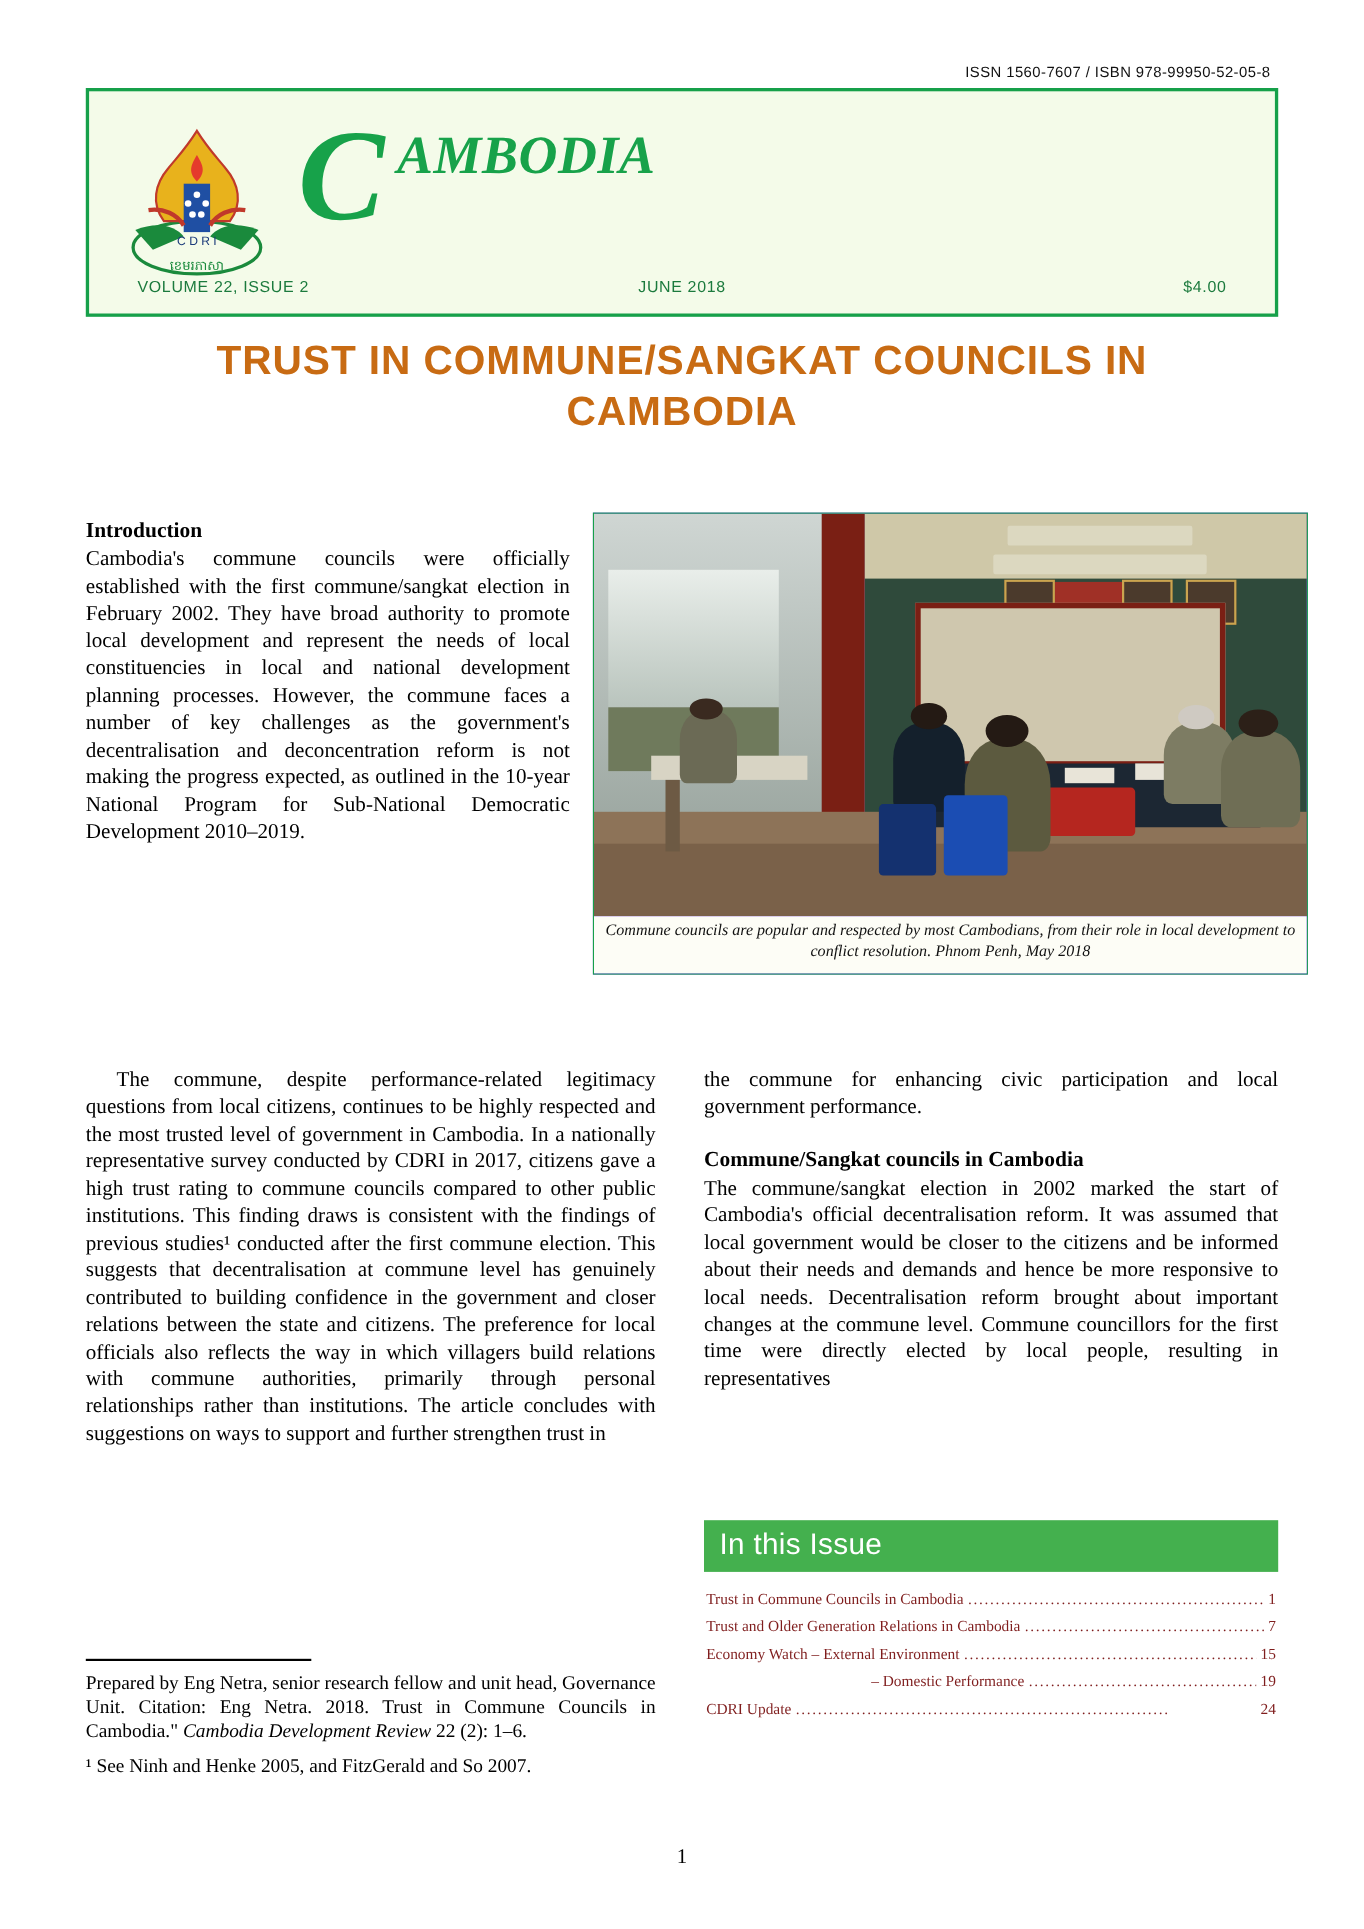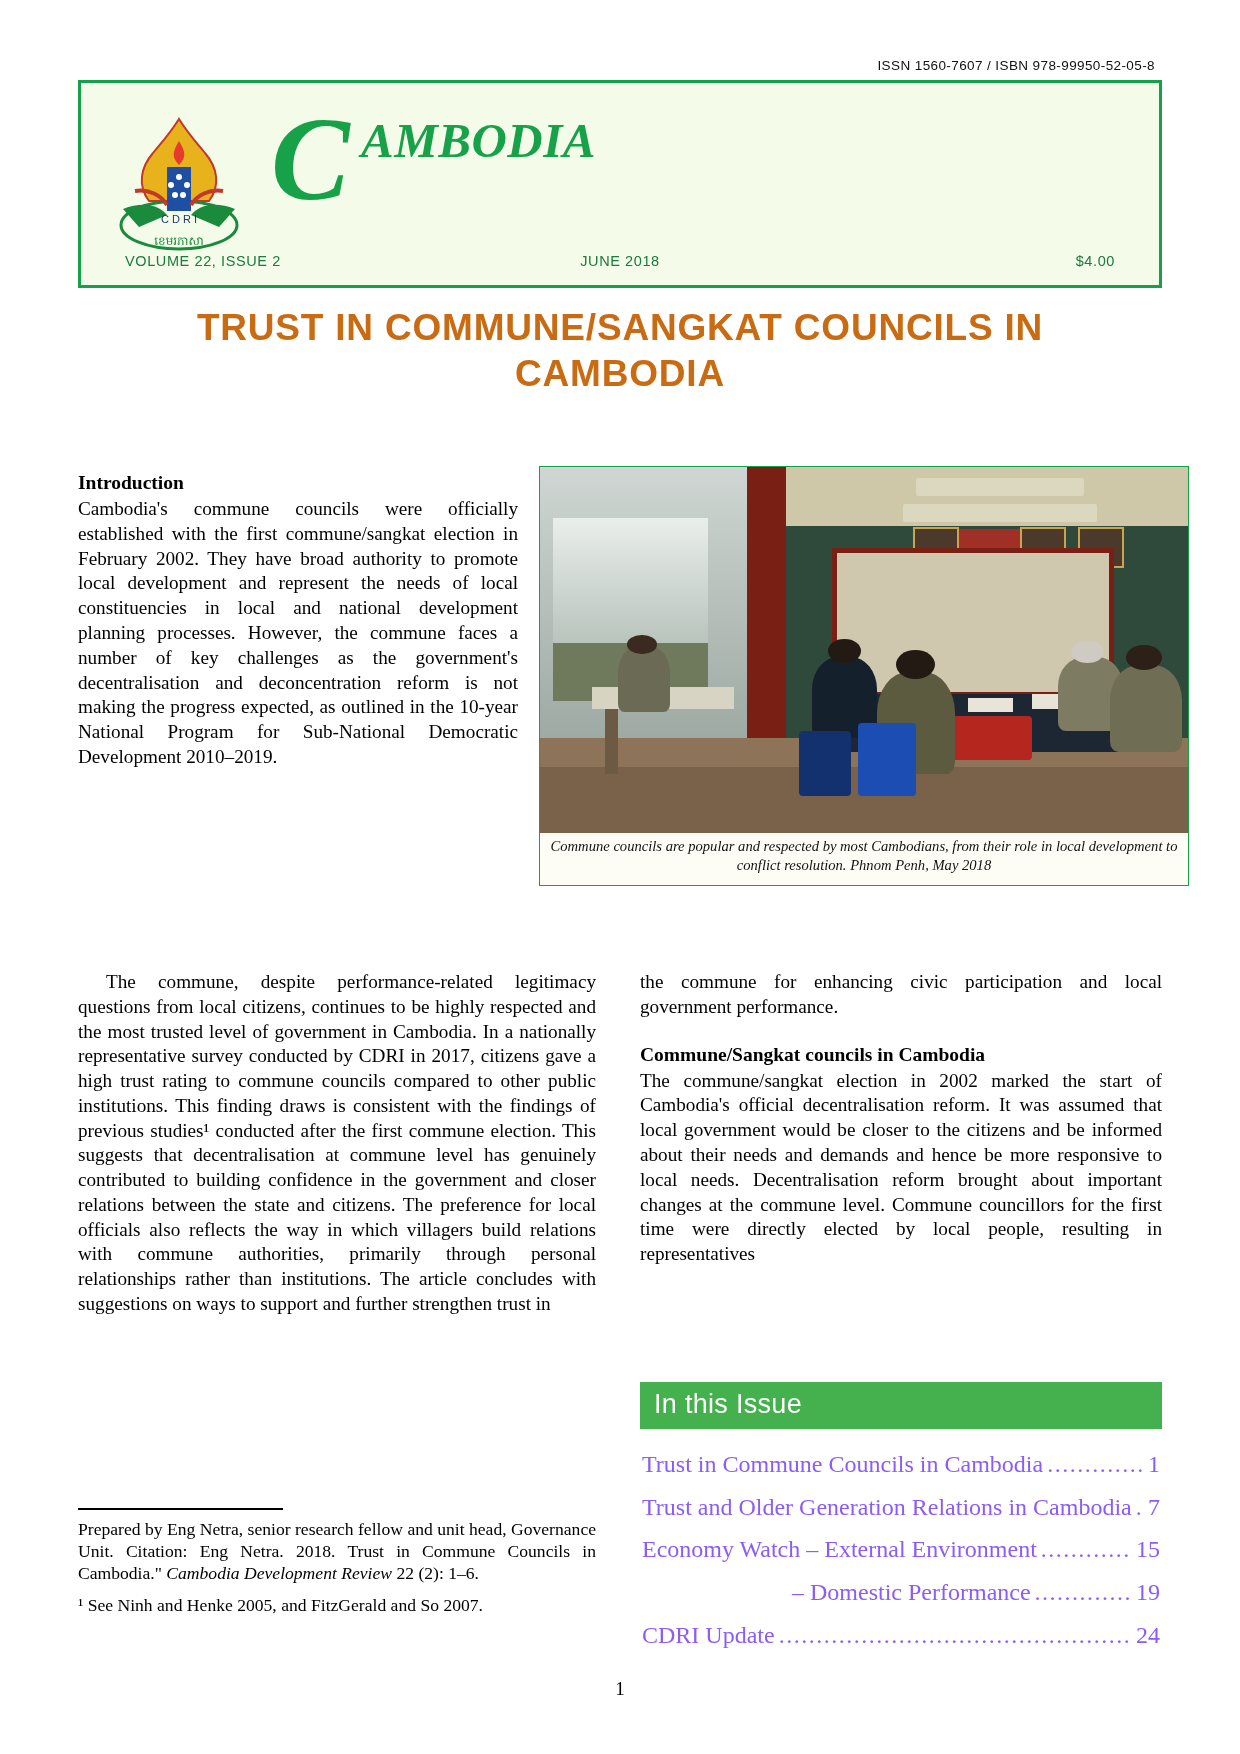--- a/index.html
+++ b/index.html
@@ -249,22 +249,22 @@
   .issue-header {
     background: #44b04e;
     color: #ffffff;
     font-family: "Liberation Sans", sans-serif;
     font-size: 27px;
     padding: 7px 14px 9px 14px;
     letter-spacing: 0.3px;
   }
   .issue-list {
     padding: 14px 2px 0 2px;
-    color: #8b5cf6;
-    font-size: 24px;
+    color: #7f1d1d;
+    font-size: 14px;
     line-height: 1.78;
   }
   .issue-item {
     display: flex;
     align-items: baseline;
     white-space: nowrap;
   }
   .issue-item .lbl { flex: 0 0 auto; }
   .issue-item .dots {
     flex: 1 1 auto;

